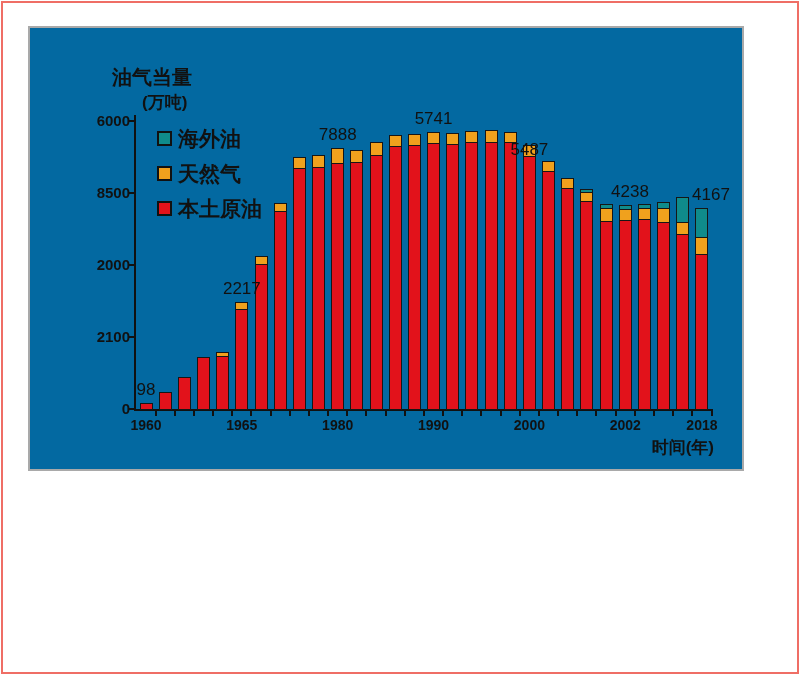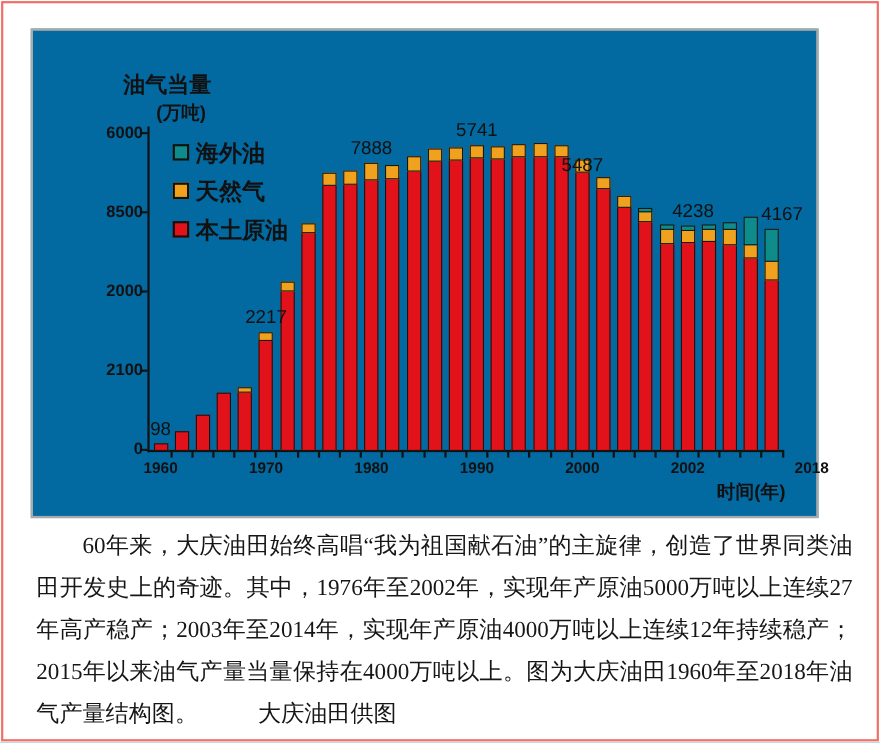--- a/index.html
+++ b/index.html
@@ -93,26 +93,26 @@
         <div class="xtick" style="left: 422.155px;"></div>
         <div class="xtick" style="left: 441.325px;"></div>
         <div class="xtick" style="left: 460.495px;"></div>
         <div class="xtick" style="left: 479.665px;"></div>
         <div class="xtick" style="left: 498.835px;"></div>
         <div class="xtick" style="left: 518.005px;"></div>
         <div class="xtick" style="left: 537.175px;"></div>
         <div class="xtick" style="left: 556.345px;"></div>
         <div class="xtick" style="left: 575.515px;"></div>
         <div class="xtick-label" style="left: 11px;">1960</div>
-        <div class="xtick-label" style="left: 106.85px;">1970</div>
+        <div class="xtick-label" style="left: 106.85px;">1965</div>
         <div class="xtick-label" style="left: 202.7px;">1980</div>
         <div class="xtick-label" style="left: 298.55px;">1990</div>
         <div class="xtick-label" style="left: 394.4px;">2000</div>
         <div class="xtick-label" style="left: 490.25px;">2002</div>
-        <div class="xtick-label" style="left: 566.93px; margin-left: 36px;">2018</div>
+        <div class="xtick-label" style="left: 566.93px;">2018</div>
         <div class="bar-seg" style="left: 4.5px; background: rgb(226, 18, 27); top: 282.296px; height: 4.704px;"></div>
         <div class="bar-seg" style="left: 23.67px; background: rgb(226, 18, 27); top: 271.16px; height: 15.84px;"></div>
         <div class="bar-seg" style="left: 42.84px; background: rgb(226, 18, 27); top: 256.28px; height: 30.72px;"></div>
         <div class="bar-seg" style="left: 62.01px; background: rgb(226, 18, 27); top: 236.12px; height: 50.88px;"></div>
         <div class="bar-seg" style="left: 81.18px; background: rgb(226, 18, 27); top: 234.2px; height: 52.8px;"></div>
         <div class="bar-seg" style="left: 100.35px; background: rgb(226, 18, 27); top: 187.16px; height: 99.84px;"></div>
         <div class="bar-seg" style="left: 119.52px; background: rgb(226, 18, 27); top: 142.04px; height: 144.96px;"></div>
         <div class="bar-seg" style="left: 138.69px; background: rgb(226, 18, 27); top: 89.24px; height: 197.76px;"></div>
         <div class="bar-seg" style="left: 157.86px; background: rgb(226, 18, 27); top: 45.56px; height: 241.44px;"></div>
         <div class="bar-seg" style="left: 177.03px; background: rgb(226, 18, 27); top: 44.6px; height: 242.4px;"></div>
@@ -174,15 +174,14 @@
         <div class="bar-label" style="left: 202.7px; top: 3.792px;">7888</div>
         <div class="bar-label" style="left: 298.55px; top: -11.568px;">5741</div>
         <div class="bar-label" style="left: 394.4px; top: 19px;">5487</div>
         <div class="bar-label" style="left: 495px; top: 60.576px;">4238</div>
         <div class="bar-label" style="left: 544px; top: 63.984px; margin-left: 32px;">4167</div>
       </div>
 
     <div class="xaxis-title">时间(年)</div>
   </div>
 
-  <p class="caption"><span>60年来，大庆油田始终高唱“我为祖国献石油”的主旋律，创造了世界同类油田开发史上的奇迹。其中，1976年至2002年，实现年产原油5000万吨以上连续27年高产稳产；2003年至2014年，实现年产原油4000万吨以上连续12年持续稳产；2015年以来油气产量当量保持在4000万吨以上。图为大庆油田1960年至2018年油气产量结构图。</span><span class="credit">大庆油田供图</span></p>
 
 </div>
 
 </body></html>

